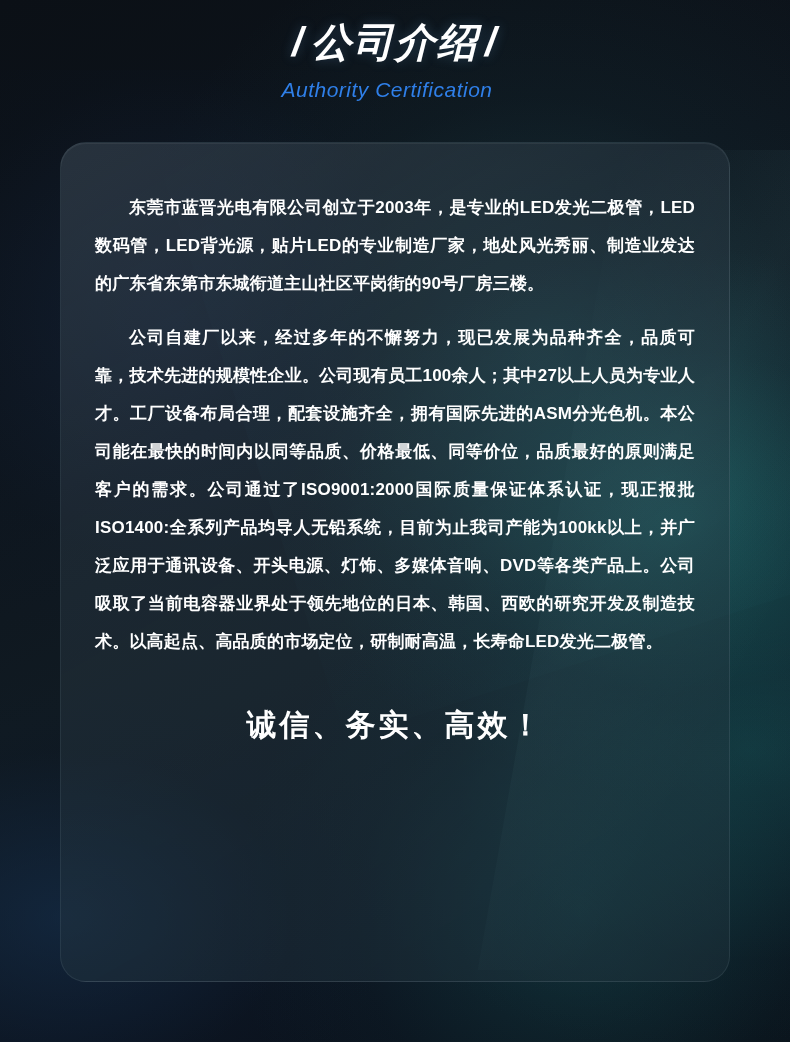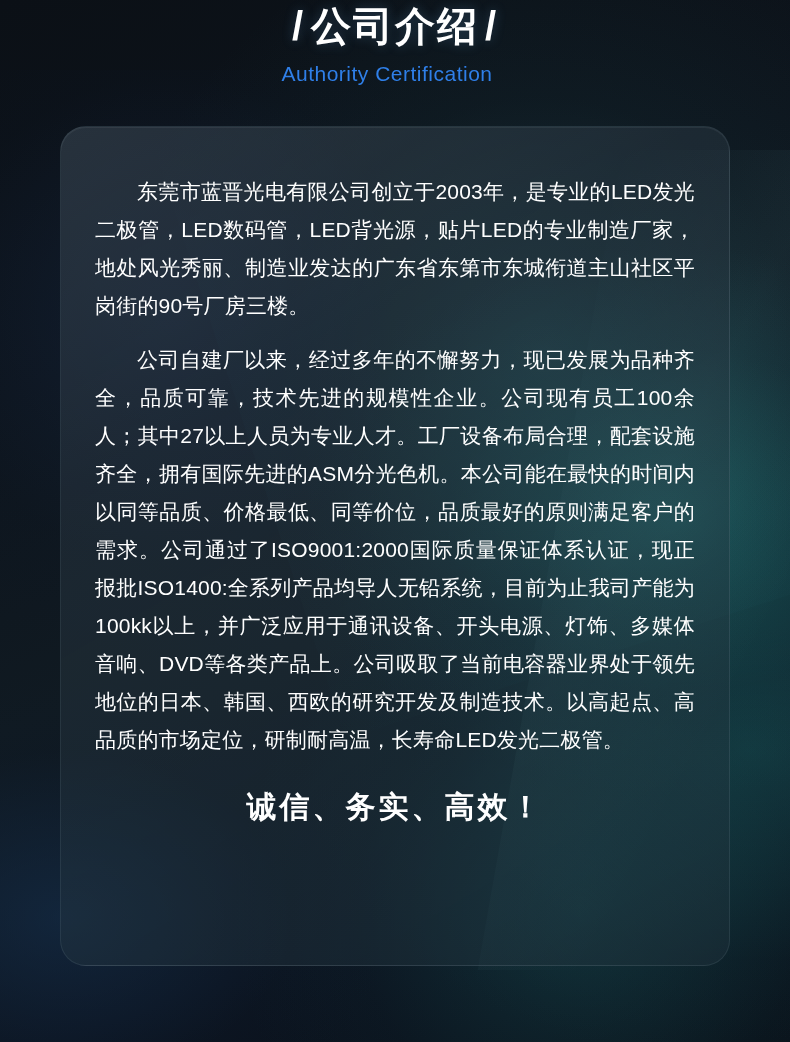--- a/index.html
+++ b/index.html
@@ -48,22 +48,24 @@
   .streak-d {
     position: absolute;
     top: 150px; right: 0px;
     width: 240px; height: 820px;
     background: linear-gradient(110deg, rgba(255,255,255,0.00) 0%, rgba(140,220,225,0.055) 40%, rgba(255,255,255,0.00) 75%);
     transform: skewX(-10deg);
   }
 
   .header {
     position: relative;
+    padding-top: 16px;
     text-align: center;
     z-index: 3;
+    font-style: italic;
   }
   .title-zh {
     font-size: 40px;
     font-weight: bold;
     color: #ffffff;
     letter-spacing: 2px;
     line-height: 1.3;
     margin: 0;
     text-shadow: 0 0 12px rgba(120,190,255,0.25);
   }
@@ -88,29 +90,30 @@
     box-sizing: border-box;
     min-height: 840px;
     padding: 46px 34px 30px 34px;
     border-radius: 26px;
     background: linear-gradient(150deg, rgba(66,80,92,0.50) 0%, rgba(48,62,74,0.42) 30%, rgba(40,58,68,0.38) 60%, rgba(34,52,62,0.42) 100%);
     border: 1px solid rgba(180,210,220,0.10);
     box-shadow: inset 0 1px 0 rgba(255,255,255,0.06);
   }
   .para {
     color: #ffffff;
-    font-size: 21px;
+    font-size: 17px;
     line-height: 38px;
     text-indent: 2em;
     margin: 0 0 16px 0;
     letter-spacing: 0.2px;
     text-align: justify;
+    font-weight: bold;
   }
   .slogan {
-    margin-top: 28px;
+    margin-top: 44px;
     text-align: center;
     color: #ffffff;
     font-size: 30px;
     font-weight: bold;
     letter-spacing: 3px;
   }
 </style>
 </head>
 <body>
 

